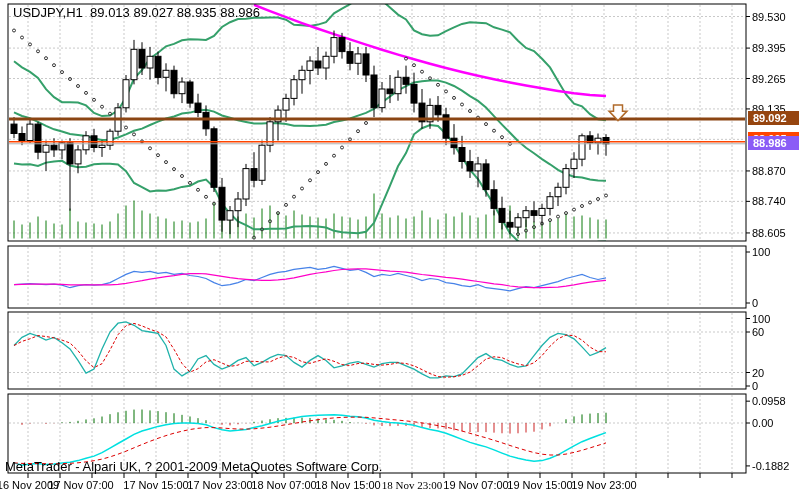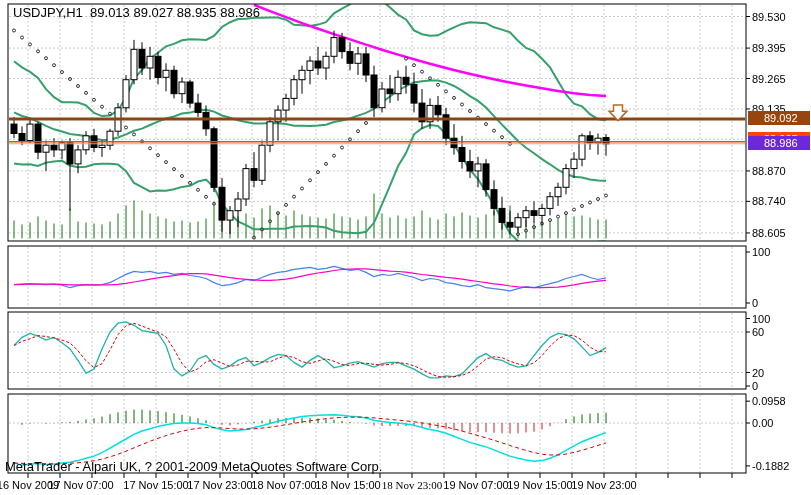--- a/index.html
+++ b/index.html
@@ -3,21 +3,21 @@
 <meta charset="utf-8">
 <style>
   html,body{margin:0;padding:0;background:#fff;}
   .chart{position:relative;width:811px;height:495px;background:#fff;overflow:hidden;
          font-family:"Liberation Sans","DejaVu Sans",sans-serif;}
   #canvas{position:absolute;left:0;top:0;width:811px;height:495px;}
   .txt{position:absolute;font-size:13px;line-height:13px;color:#000;white-space:pre;}
   .axis-label{position:absolute;font-size:11px;line-height:12px;color:#000;white-space:pre;}
   .tlabel{text-align:center;}
   .badge{position:absolute;left:748px;width:46px;height:14px;font-size:11px;line-height:14px;
-         padding-left:16px;white-space:pre;}
+         padding-left:5px;white-space:pre;font-weight:bold;}
 </style>
 </head>
 <body>
 
 <div class="chart">
   <div id="canvas"><svg width="811" height="495" xmlns="http://www.w3.org/2000/svg">
         <defs>
           <clipPath id="mainclip">
             <rect x="8" y="4" width="738" height="237"></rect>
           </clipPath>
@@ -576,14 +576,14 @@
     <div class="axis-label tlabel" style="left: 111px; top: 479px; width: 90px;">17 Nov 15:00</div>
     <div class="axis-label tlabel" style="left: 175px; top: 479px; width: 90px;">17 Nov 23:00</div>
     <div class="axis-label tlabel" style="left: 239px; top: 479px; width: 90px;">18 Nov 07:00</div>
     <div class="axis-label tlabel" style="left: 303px; top: 479px; width: 90px;">18 Nov 15:00</div>
     <div class="axis-label tlabel" style="left: 367px; top: 479px; width: 90px; font-family: Liberation Serif, serif;">18 Nov 23:00</div>
     <div class="axis-label tlabel" style="left: 431px; top: 479px; width: 90px;">19 Nov 07:00</div>
     <div class="axis-label tlabel" style="left: 495px; top: 479px; width: 90px;">19 Nov 15:00</div>
     <div class="axis-label tlabel" style="left: 559px; top: 479px; width: 90px;">19 Nov 23:00</div>
     <div class="badge" style="top: 111.492px; background: rgb(150, 69, 15); color: rgb(255, 255, 255);">89.092</div>
     <div class="badge" style="top: 132.19px; background: rgb(255, 69, 0); color: rgb(255, 255, 255);">88.995</div>
-    <div class="badge" style="top: 136.296px; background: #6d28d9; color: rgb(255, 255, 255);">88.986</div>
+    <div class="badge" style="top: 136.296px; background: #8b5cf6; color: rgb(255, 255, 255);">88.986</div>
   </div>
 
 </body></html>

